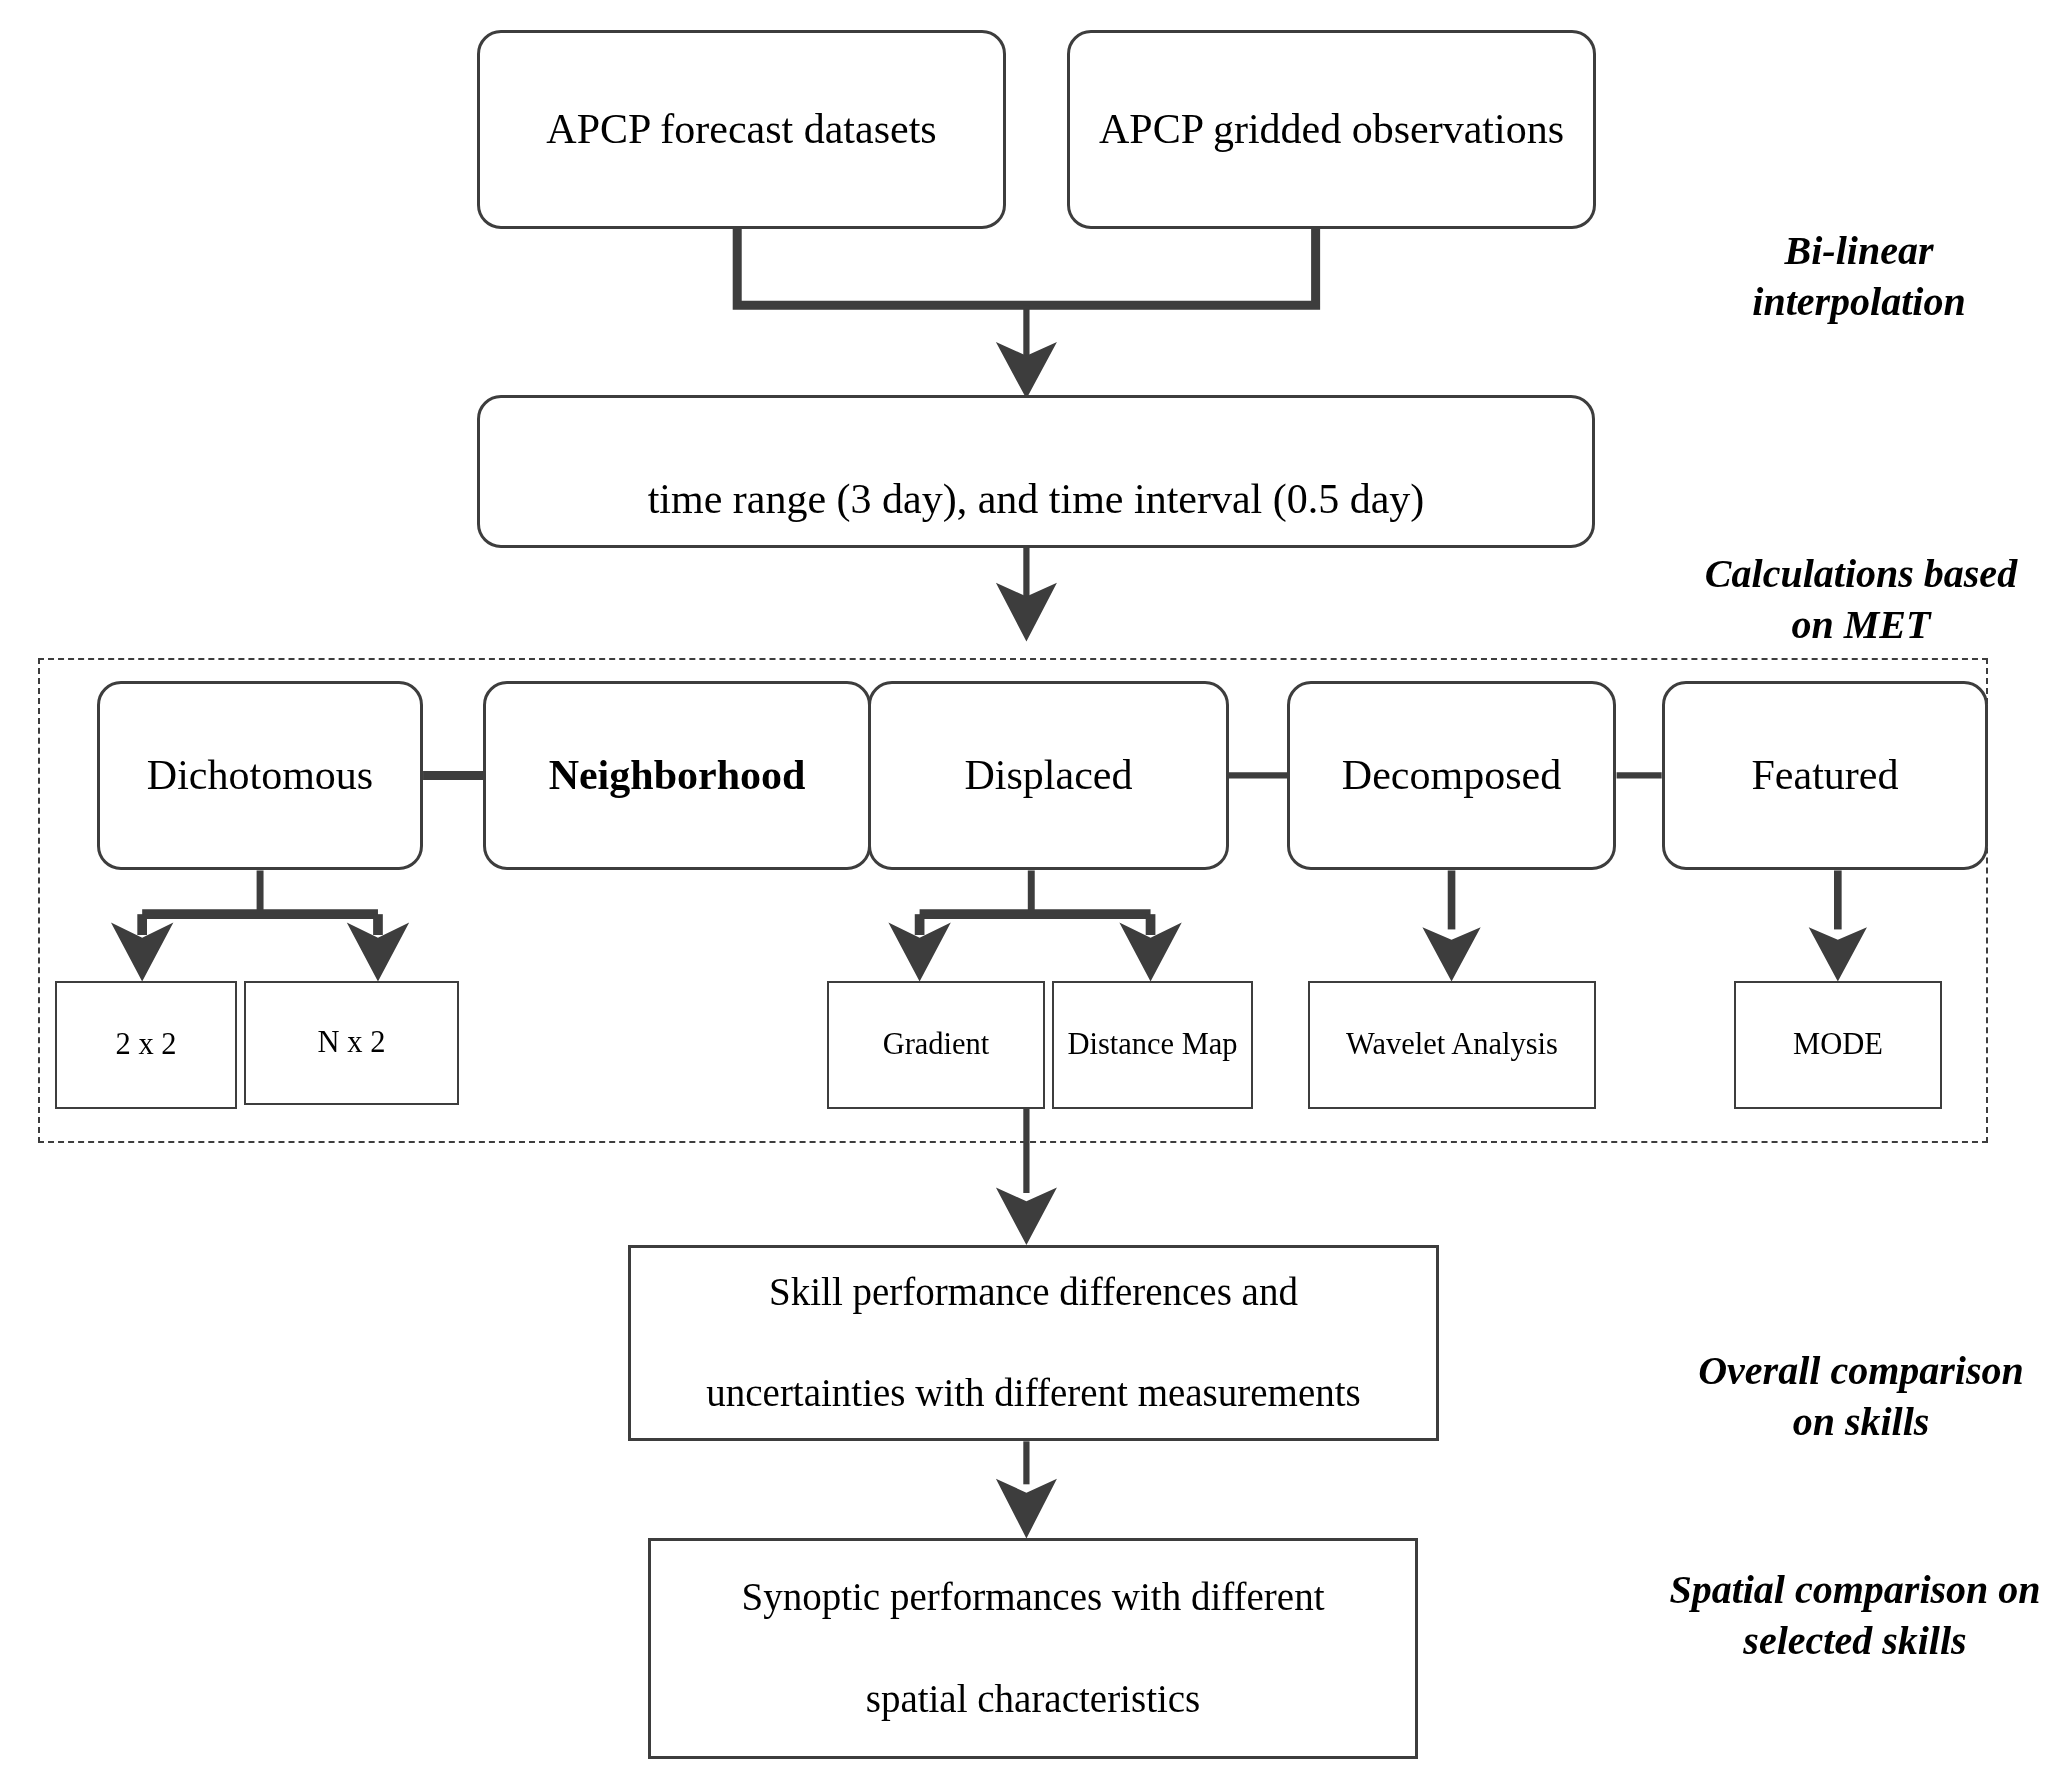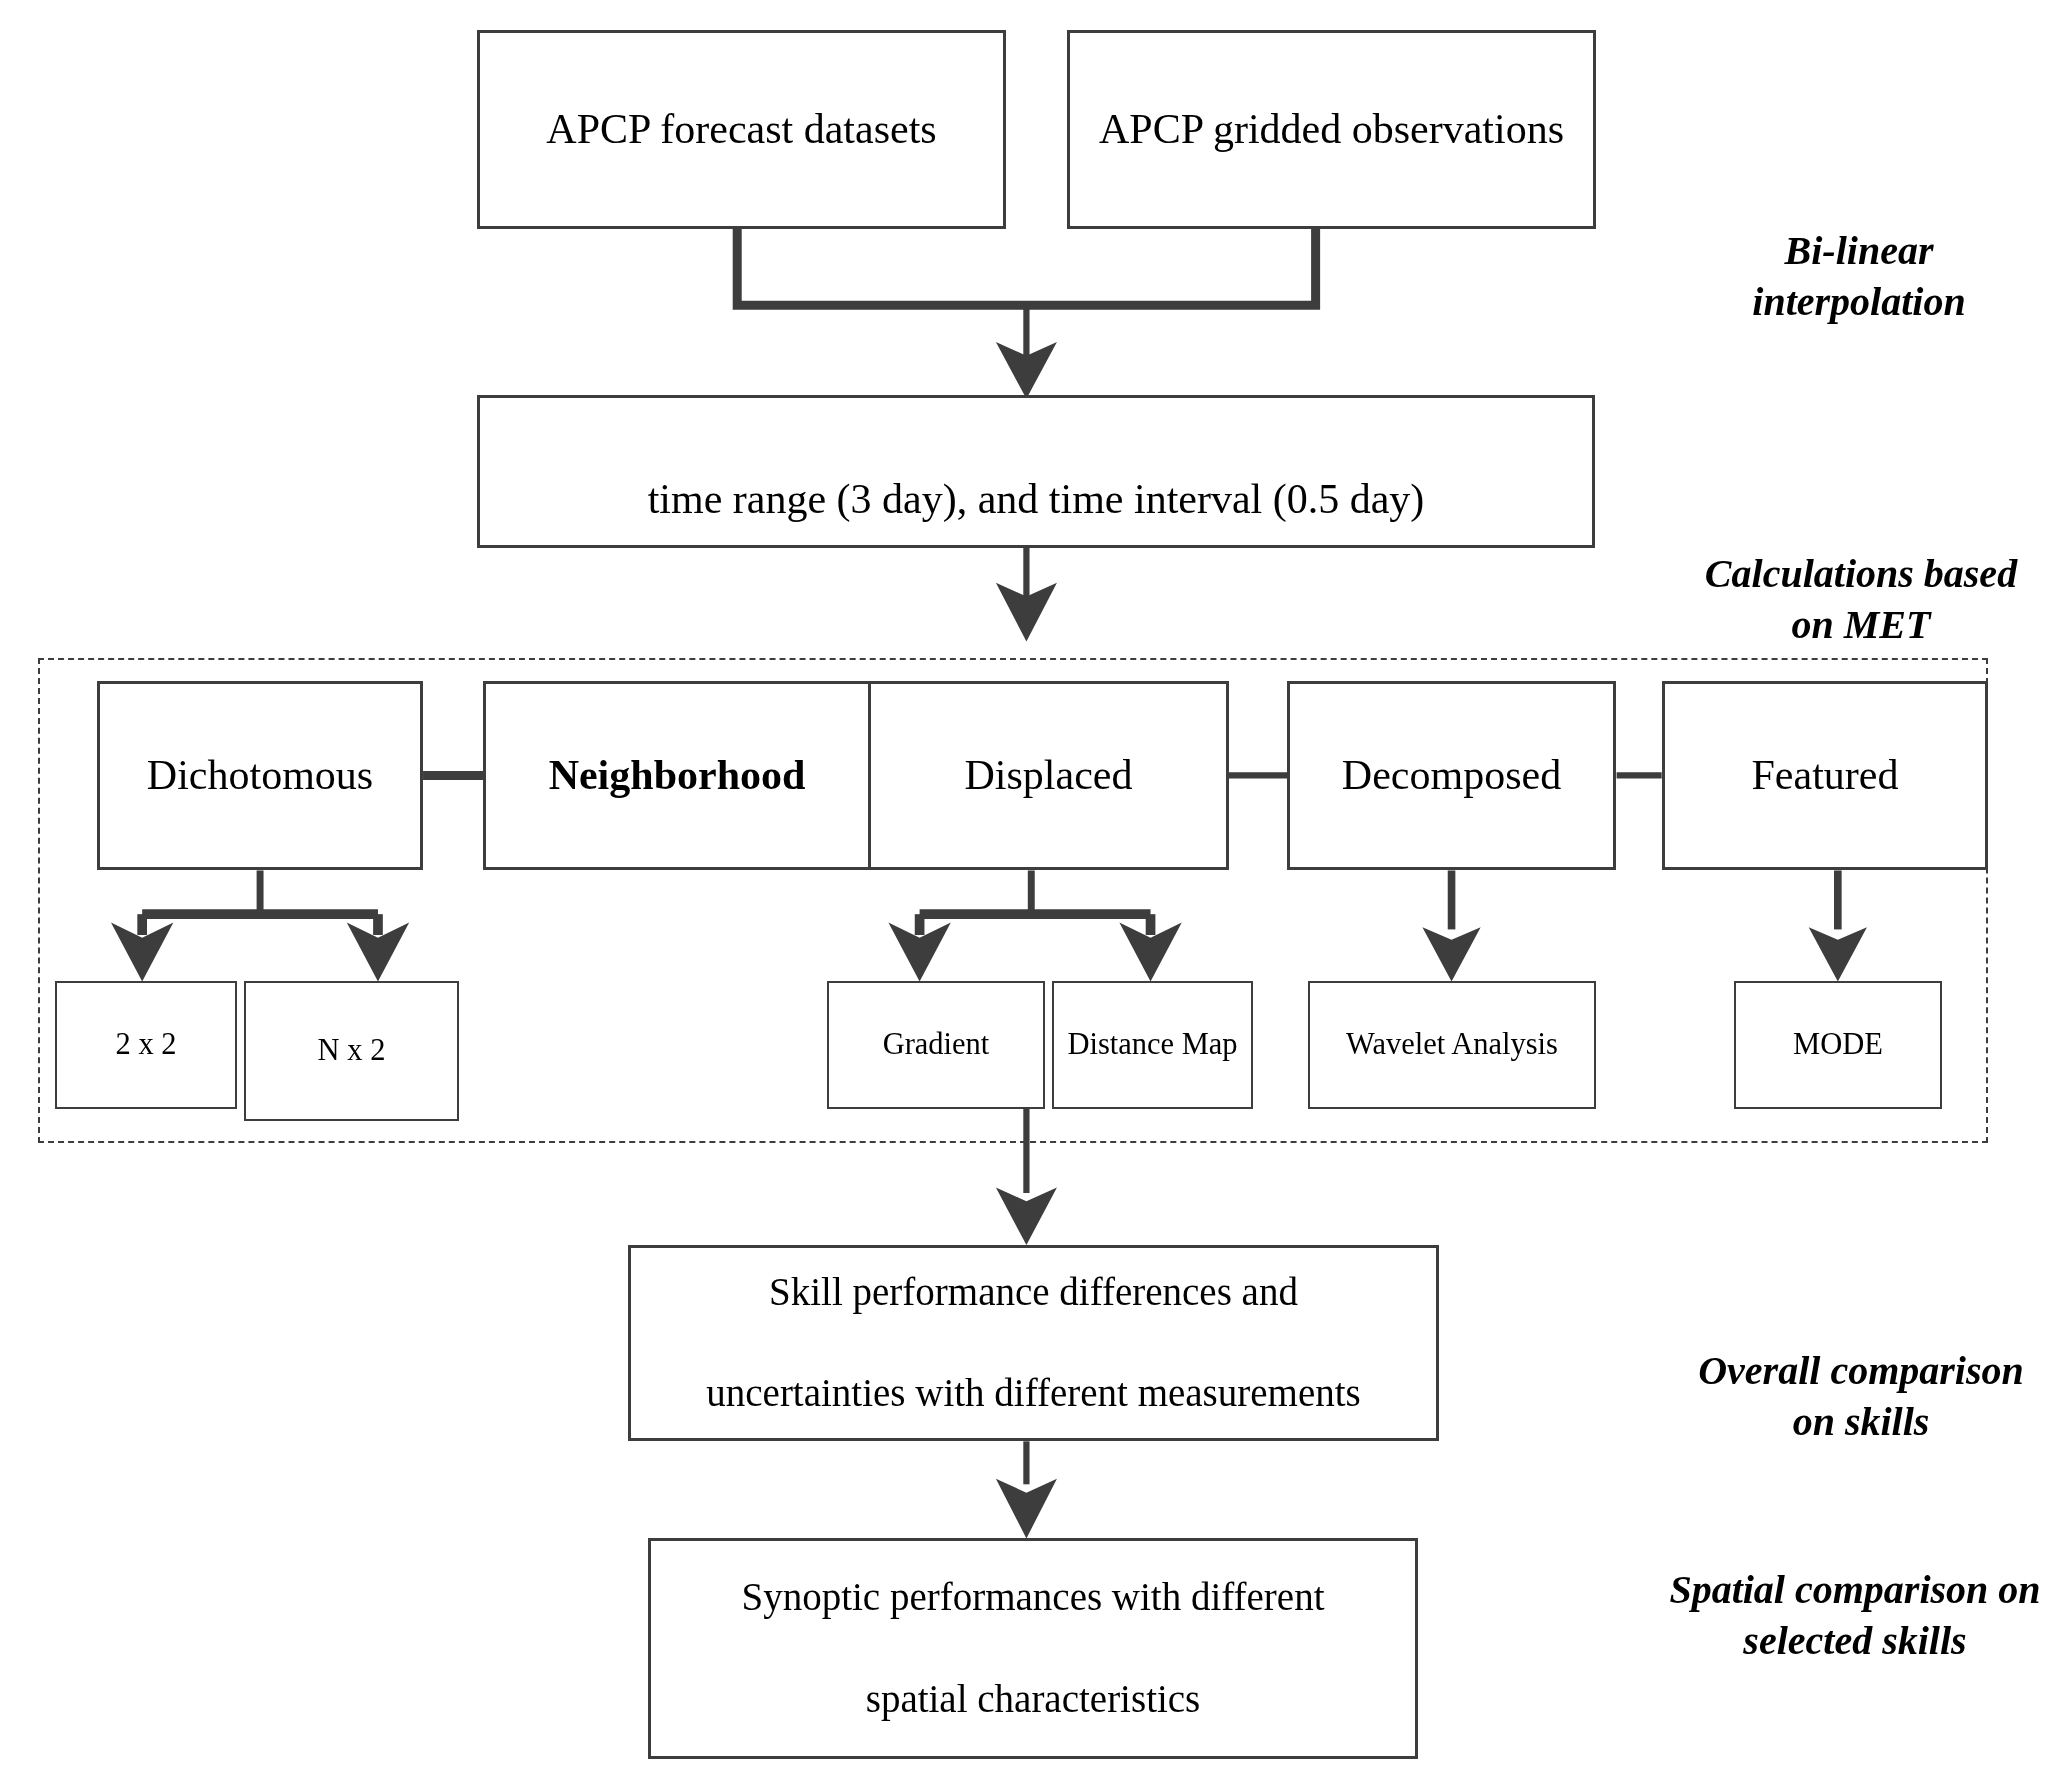--- a/index.html
+++ b/index.html
@@ -8,21 +8,21 @@
   #stage{position:absolute;left:0;top:0;width:2066px;height:1768px;overflow:hidden;}
 
   .svg-layer{position:absolute;left:0;top:0;width:2066px;height:1768px;pointer-events:none;}
 
   .node{position:absolute;box-sizing:border-box;background:#ffffff;
         border:3.5px solid #3d3d3d;display:flex;align-items:center;
         justify-content:center;text-align:center;line-height:1.30;}
   .node.thin{border-width:2.8px;}
   .node span{display:block;padding:0 7px;}
 
-  .f-lg{font-size:42px;}
+  .f-lg{font-size:42px;border-radius:24px;}
   .f-md{font-size:39px;}
   .f-sm{font-size:30.5px;}
 
   .annot{position:absolute;font-style:italic;font-weight:bold;font-size:40px;
          line-height:1.28;text-align:center;color:#000;}
 
   .dashbox{position:absolute;box-sizing:border-box;
            border:2.8px dashed #3d3d3d;background:transparent;}
 
   sup.deg{font-size:.62em;vertical-align:super;line-height:0;}
@@ -109,21 +109,21 @@
   <div class="node f-lg" style="left:1287px;top:681px;width:329px;height:189px;">
     <span>Decomposed</span>
   </div>
   <div class="node f-lg" style="left:1662px;top:681px;width:326px;height:189px;">
     <span>Featured</span>
   </div>
 
   <div class="node thin f-sm" style="left:55px;top:981px;width:182px;height:128px;">
     <span>2 x 2</span>
   </div>
-  <div class="node thin f-sm" style="left:244px;top:981px;width:215px;height:140px;">
+  <div class="node thin f-sm" style="left:244px;top:981px;width:215px;height:124px;">
     <span>N x 2</span>
   </div>
   <div class="node thin f-sm" style="left:827px;top:981px;width:218px;height:128px;">
     <span>Gradient</span>
   </div>
   <div class="node thin f-sm" style="left:1052px;top:981px;width:201px;height:128px;">
     <span>Distance Map</span>
   </div>
   <div class="node thin f-sm" style="left:1734px;top:981px;width:208px;height:128px;">
     <span>MODE</span>

